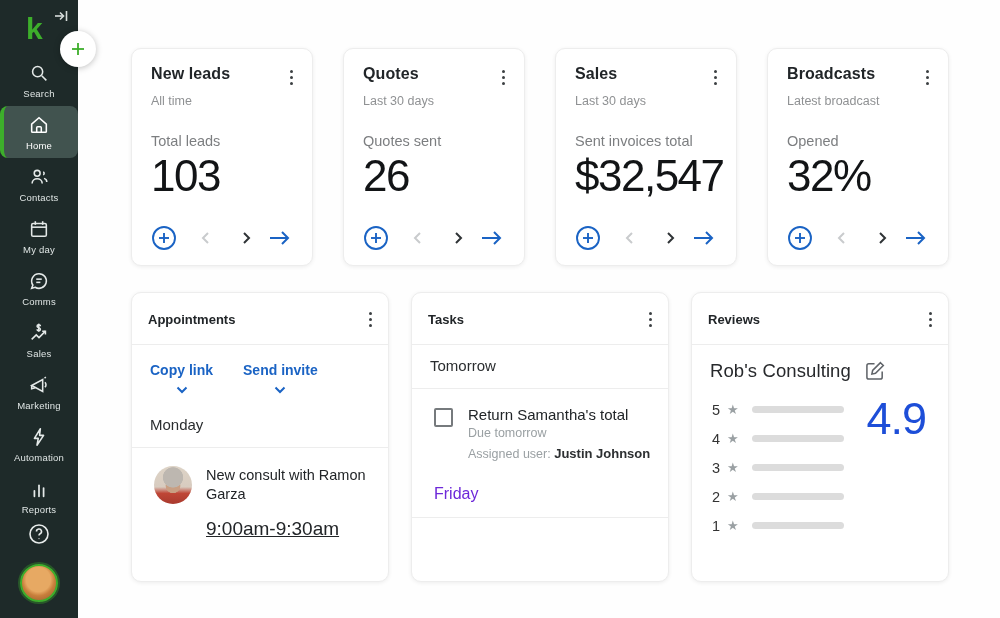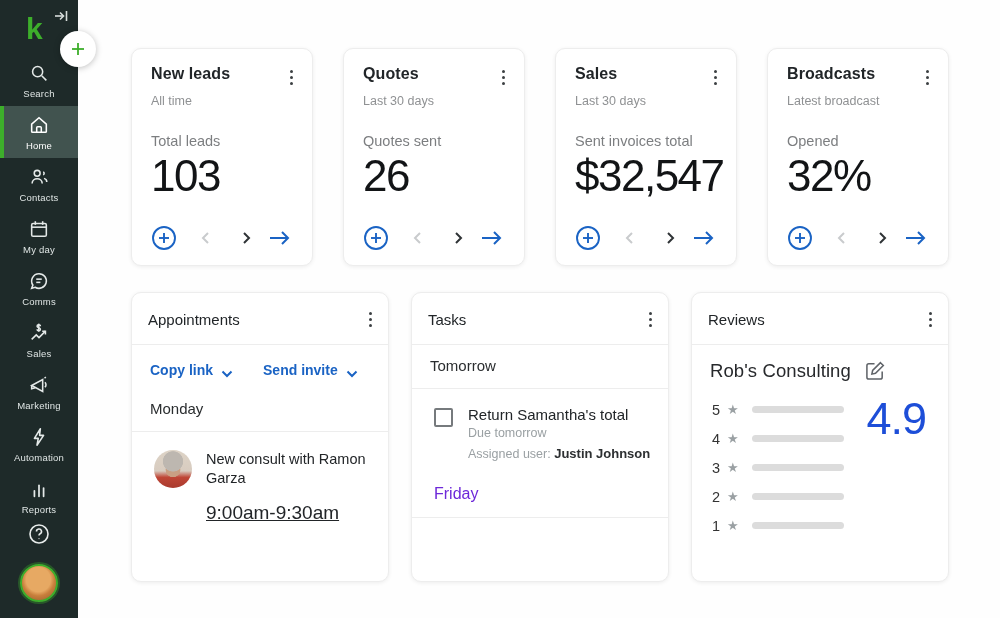--- a/index.html
+++ b/index.html
@@ -26,21 +26,21 @@
     align-items:center; justify-content:center; cursor:pointer; z-index:10;
   }
   .fab svg { display:block; }
   .nav { display:flex; flex-direction:column; margin-top:12px; }
   .nav-item {
     display:flex; flex-direction:column; align-items:center; gap:4px;
     padding:8px 0 7px; cursor:pointer; color:#e4e9e8; position:relative;
     border-left:4px solid transparent; border-right:4px solid transparent;
   }
   .nav-item .nav-label { font-size:9.5px; letter-spacing:.2px; color:#dfe5e4; }
-  .nav-item.active { background:#41534f; border-left-color:#3dae2b; }
+  .nav-item.active { background:#41534f; border-left-color:#3dae2b;border-radius:8px; }
   .nav-item.active .nav-label { color:#ffffff; }
   .nav-item svg { display:block; }
   .side-bottom { margin-top:auto; display:flex; flex-direction:column; align-items:center; gap:14px; padding-bottom:16px; }
   .help-btn { color:#e8eceb; cursor:pointer; }
   .user-avatar {
     width:38px; height:38px; border-radius:50%; cursor:pointer;
     border:2px solid #3dae2b;
     background:
       radial-gradient(circle at 48% 40%, #e7a963 0 45%, #c97f3c 60%, #8a5a2a 100%);
     box-shadow:0 0 0 2px rgba(61,174,43,.35);
@@ -63,23 +63,23 @@
   .card-subtitle { font-size:12.5px; color:#8f9193; margin-top:4px; }
   .metric-label { font-size:14.5px; color:#7c7e80; margin-top:25px; }
   .metric-value { font-size:44px; font-weight:400; color:#121416; letter-spacing:-1.5px; margin-top:2px; white-space:nowrap; }
   .stat-controls { margin-top:auto; display:flex; align-items:center; justify-content:space-between; }
   .mid-chevrons { display:flex; align-items:center; gap:26px; margin-left:8px; }
   .icon-btn { cursor:pointer; display:flex; align-items:center; }
   .icon-btn.disabled { cursor:default; }
   
   .wide-card { width:258px; height:290px; display:flex; flex-direction:column; }
   .wide-head { padding:14px 16px 12px; display:flex; justify-content:space-between; align-items:center; border-bottom:1px solid #ededed; }
-  .wide-title { font-size:15px; font-weight:400; color:#212528;text-align:center; }
+  .wide-title { font-size:13px; font-weight:700; color:#212528;text-align:center; }
   .appt-links { display:flex; gap:30px; padding:17px 18px 10px; }
-  .blue-link { display:flex; align-items:flex-end; gap:8px; color:#1a63c4; font-weight:700; font-size:14px; cursor:pointer; }
+  .blue-link { display:flex; align-items:center; gap:8px; color:#1a63c4; font-weight:700; font-size:14px; cursor:pointer;flex-direction:column; }
   .day-label { font-size:15px; color:#2a2d2f; padding:12px 18px 14px; }
   .hr { border-top:1px solid #ededed; }
   .appt-item { display:flex; gap:14px; padding:18px 16px 0 22px; }
   .appt-avatar {
     width:38px; height:38px; min-width:38px; border-radius:50%;
     background:
       radial-gradient(circle at 50% 30%, #bdb7b0 0 30%, transparent 32%),
       radial-gradient(circle at 50% 52%, #c99f83 0 26%, transparent 28%),
       linear-gradient(180deg,#ddd3c6 0%, #d8ccc0 55%, #bf4636 72%, #a93a2e 100%);
   }

